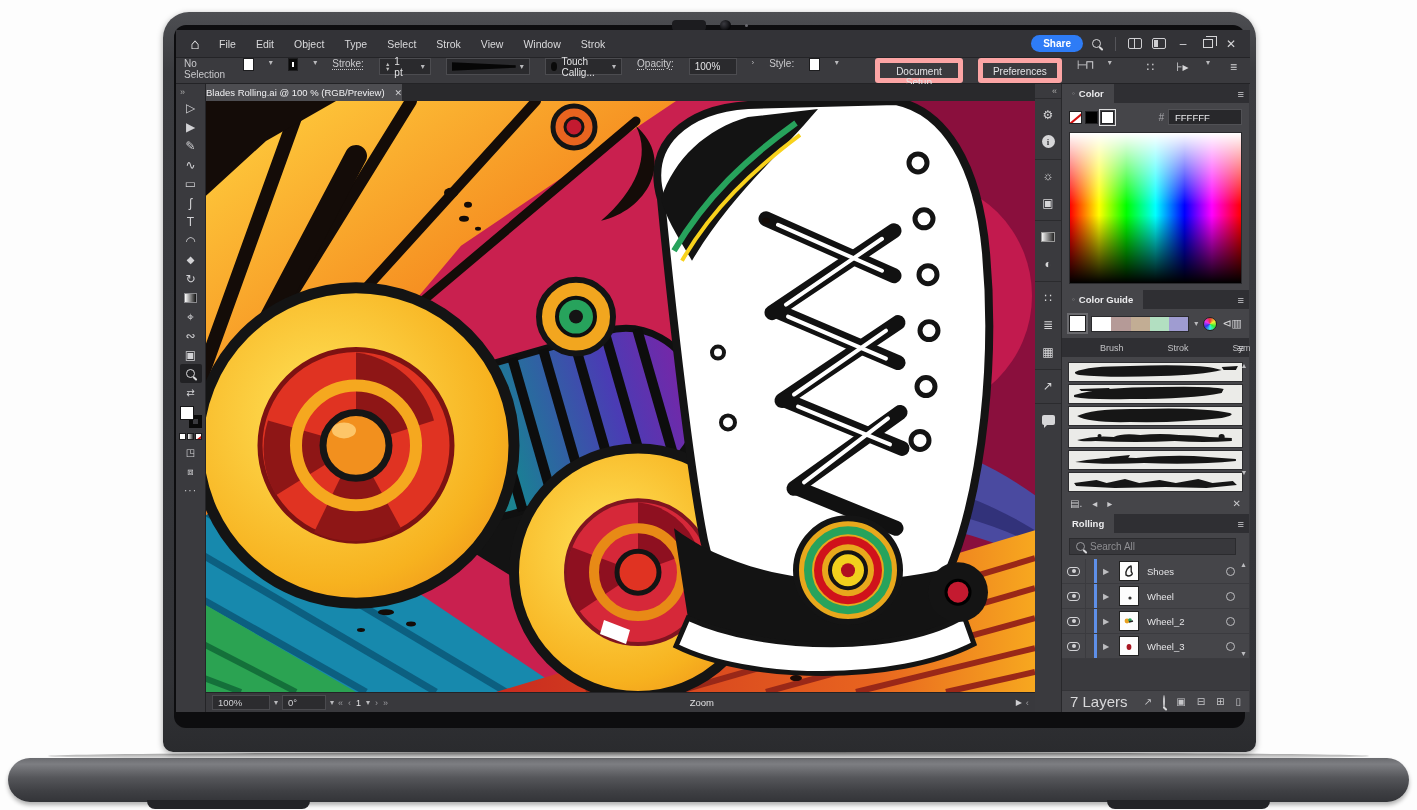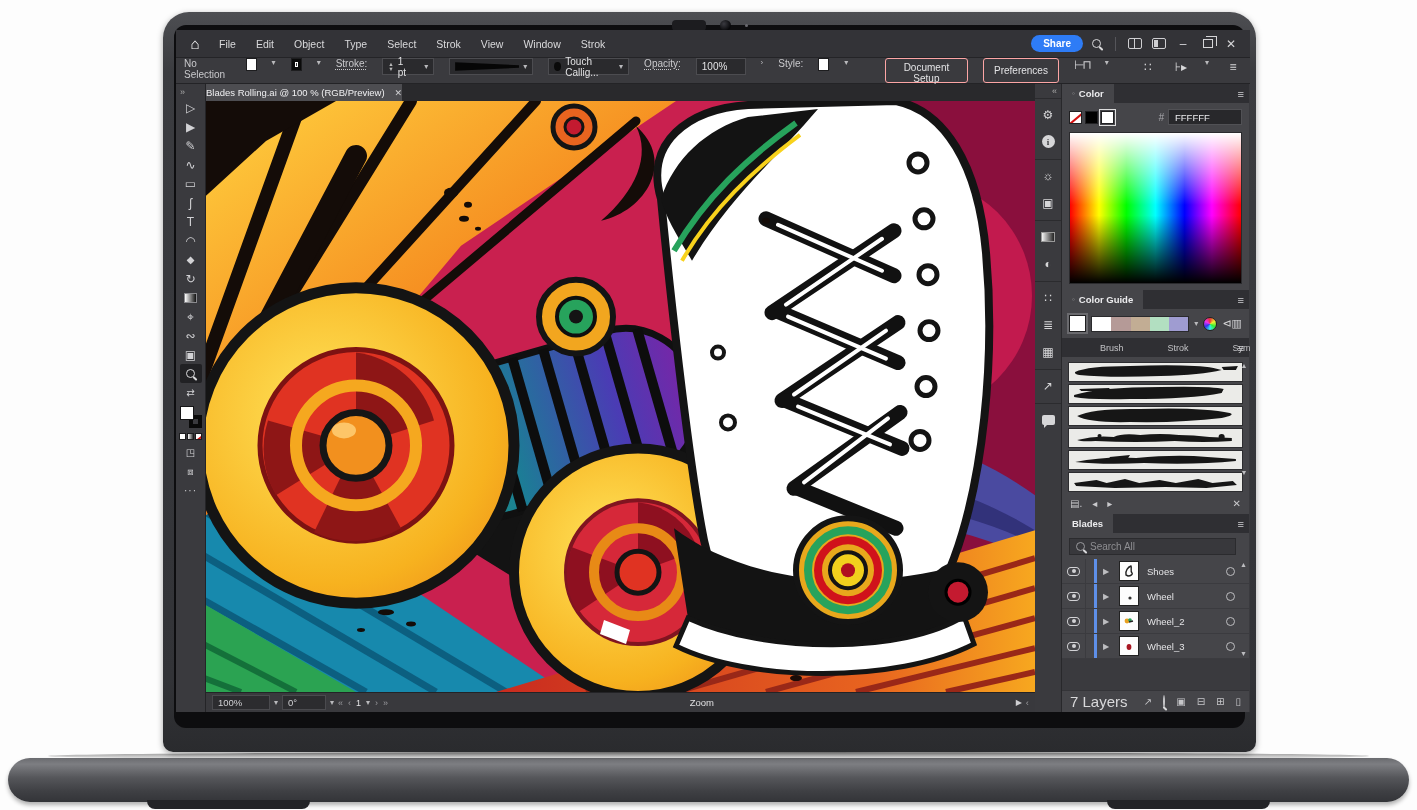--- a/index.html
+++ b/index.html
@@ -46,21 +46,21 @@
   .ctl-label{color:#c9c9cc;}
   .ctl-label.u{text-decoration:underline dotted;text-underline-offset:2px;}
   .swatch{width:13px;height:13px;border:1px solid #1d1d1f;display:inline-block;}
   .swatch.white{background:#fff;}
   .swatch.stroke-sw{background:#3a3a3e;box-shadow:inset 0 0 0 3px #0a0a0a, inset 0 0 0 4px #fff;}
   .chev{color:#b9b9bc;font-size:8px;}
   .field{background:#2a2a2d;border:1px solid #4c4c50;height:17px;display:flex;align-items:center;padding:0 5px;gap:4px;color:#e2e2e4;}
   .stepper{display:flex;flex-direction:column;font-size:5.5px;line-height:5px;color:#bbb;}
   .wedge{width:64px;height:10px;background:#060606;clip-path:polygon(0 8%,100% 38%,100% 62%,0 92%);}
   .dot{width:9px;height:9px;border-radius:50%;background:#0a0a0a;}
-  .btn{border:1px solid #fca5a5;border-radius:3px;padding:3px 10px;color:#e3e3e5;background:transparent;font-size:10px;}
+  .btn{border:5px solid #fca5a5;border-radius:3px;padding:3px 10px;color:#e3e3e5;background:transparent;font-size:10px;}
   .anchor-ic{font-size:12px;color:#cfcfd2;letter-spacing:-2px;}
 
   
   .mainrow{display:flex;height:628px;}
 
   
   .toolcol{width:30px;background:#3a3a3e;border-right:1px solid #242427;display:flex;flex-direction:column;align-items:center;padding-top:2px;flex:none;}
   .tool-collapse{align-self:flex-start;color:#aaa;font-size:9px;padding:1px 4px;}
   .tool{width:22px;height:19px;display:flex;align-items:center;justify-content:center;color:#d2d2d5;font-size:12px;border-radius:2px;}
   .tool.small{font-size:10px;}
@@ -646,21 +646,21 @@
               <span>▤.</span>
               <span>◂</span>
               <span>▸</span>
               <span style="margin-left:auto">✕</span>
             </div>
           </div>
 
           <div style="display:flex;flex-direction:column;flex:1;">
             <div class="ptabrow">
               <div class="ptab">
-                  <span>Blades</span>
+                  <span>Rolling</span>
                 </div>
               <span class="pmenu">≡</span>
             </div>
             <div class="layers-search">
               <span class="searchbox">
                 <span class="mag" style="border-color:#9a9a9e"></span>
                 <span>Search All</span>
               </span>
               <span><span class="funnel"></span></span>
             </div>

